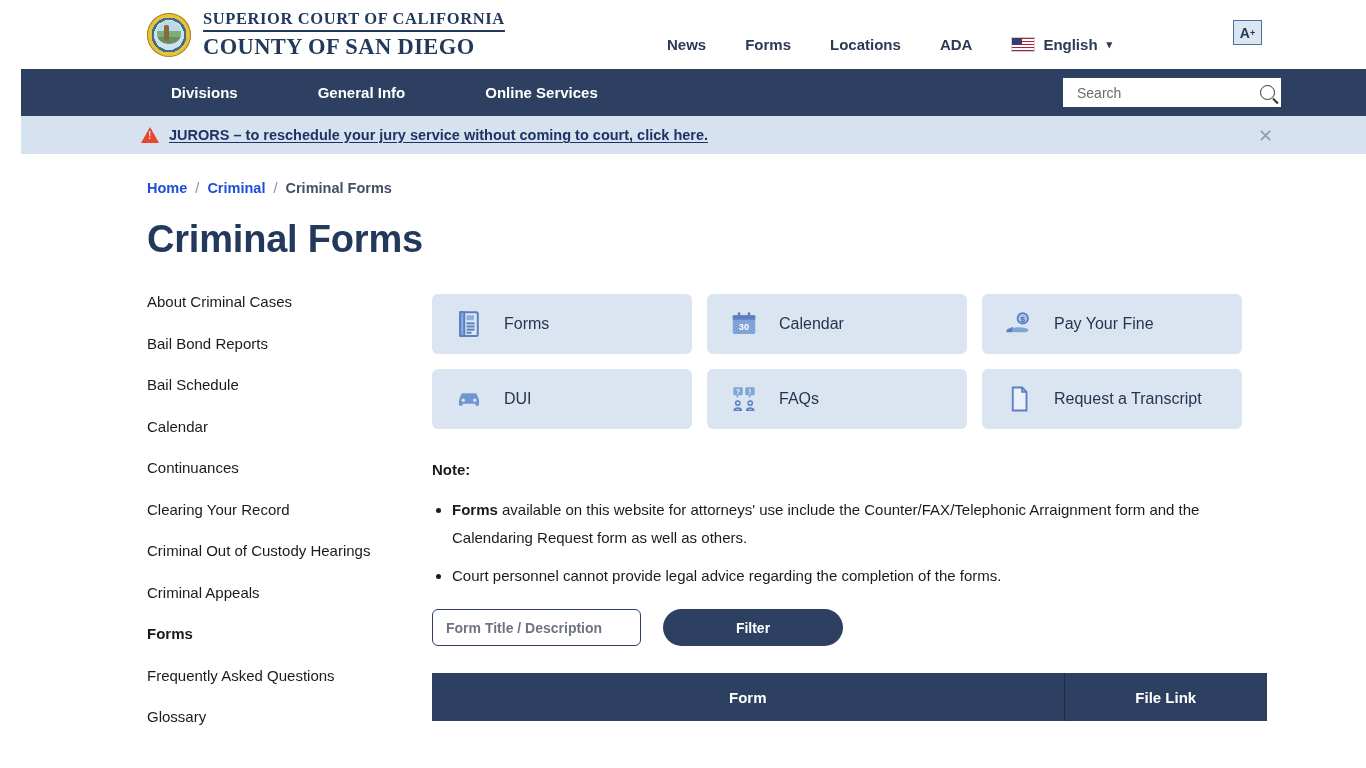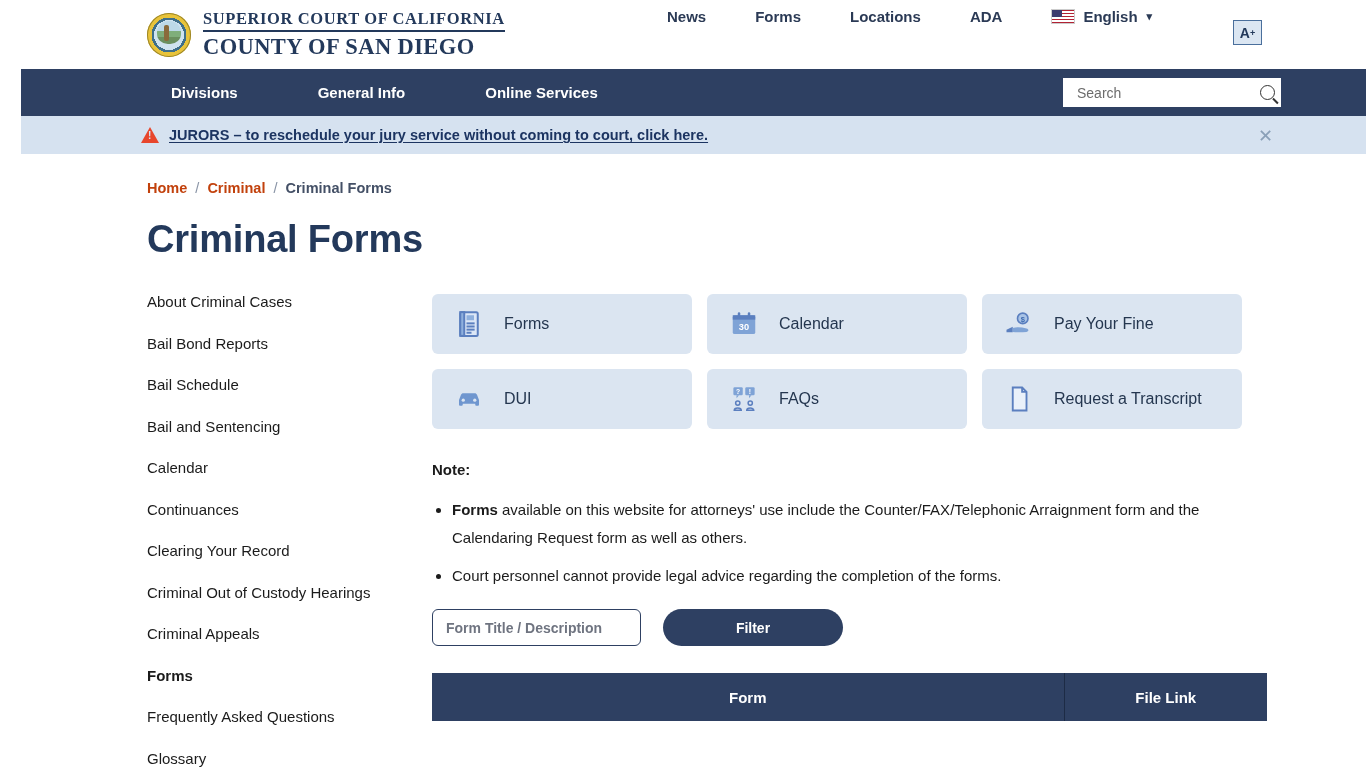--- a/index.html
+++ b/index.html
@@ -64,24 +64,24 @@
     font-weight: 700;
     font-size: 22.5px;
     letter-spacing: 0.4px;
     color: #23395b;
     margin-top: 4px;
     display: block;
   }
   .topnav {
     position: absolute;
     left: 646px;
-    top: 8px;
+    top: 36px;
     display: flex;
     align-items: center;
-    gap: 13px;
+    gap: 3px;
   }
   .topnav a {
     color: #2b3a55;
     font-size: 15px;
     font-weight: 700;
     text-decoration: none;
     padding: 0 36px 0 0;
     white-space: nowrap;
   }
   .lang {
@@ -172,21 +172,21 @@
   }
   .alert-close {
     position:absolute; right:114px; top:11px;
     color:#8aa0b8; font-size:18px; line-height:1; cursor:pointer;
     font-weight: 300;
   }
 
   
   .content { position: relative; padding-left: 126px; padding-right: 126px; }
   .breadcrumb { margin-top: 26px; font-size: 14.5px; color:#5a6b85; font-weight:700; }
-  .breadcrumb .crumb { color:#c2410c; }
+  .breadcrumb .crumb { color:#1d4ed8; }
   .breadcrumb .sep { color:#8893a5; font-weight:400; margin:0 4px; }
   .breadcrumb .current { color:#445066; font-weight:700; }
   h1.page-title {
     margin: 22px 0 0 0;
     font-size: 38px;
     font-weight: 700;
     color:#23395b;
     letter-spacing:-0.2px;
   }
 
@@ -318,21 +318,20 @@
     </div>
 
     <h1 class="page-title">Criminal Forms</h1>
 
     <div class="cols">
 
       <div class="sidebar">
         <div class="nav-item">About Criminal Cases</div>
         <div class="nav-item">Bail Bond Reports</div>
         <div class="nav-item">Bail Schedule</div>
-        <div class="nav-item">Bail and Sentencing</div>
         <div class="nav-item">Calendar</div>
         <div class="nav-item">Continuances</div>
         <div class="nav-item">Clearing Your Record</div>
         <div class="nav-item">Criminal Out of Custody Hearings</div>
         <div class="nav-item">Criminal Appeals</div>
         <div class="nav-item active">Forms</div>
         <div class="nav-item">Frequently Asked Questions</div>
         <div class="nav-item">Glossary</div>
       </div>
 

